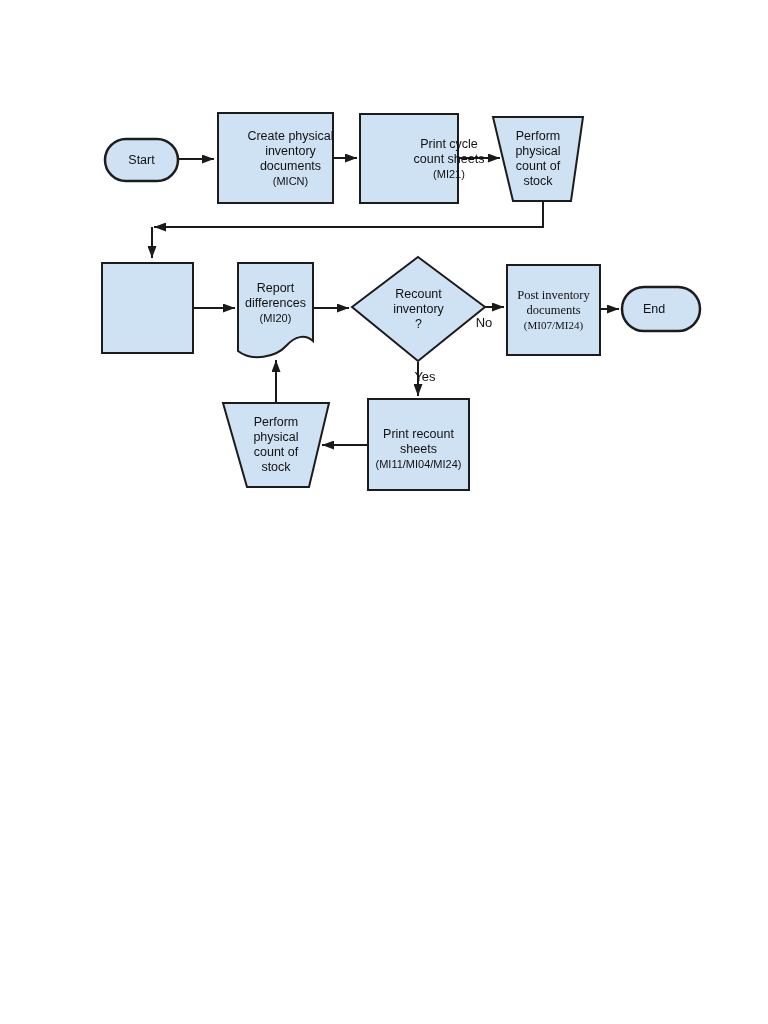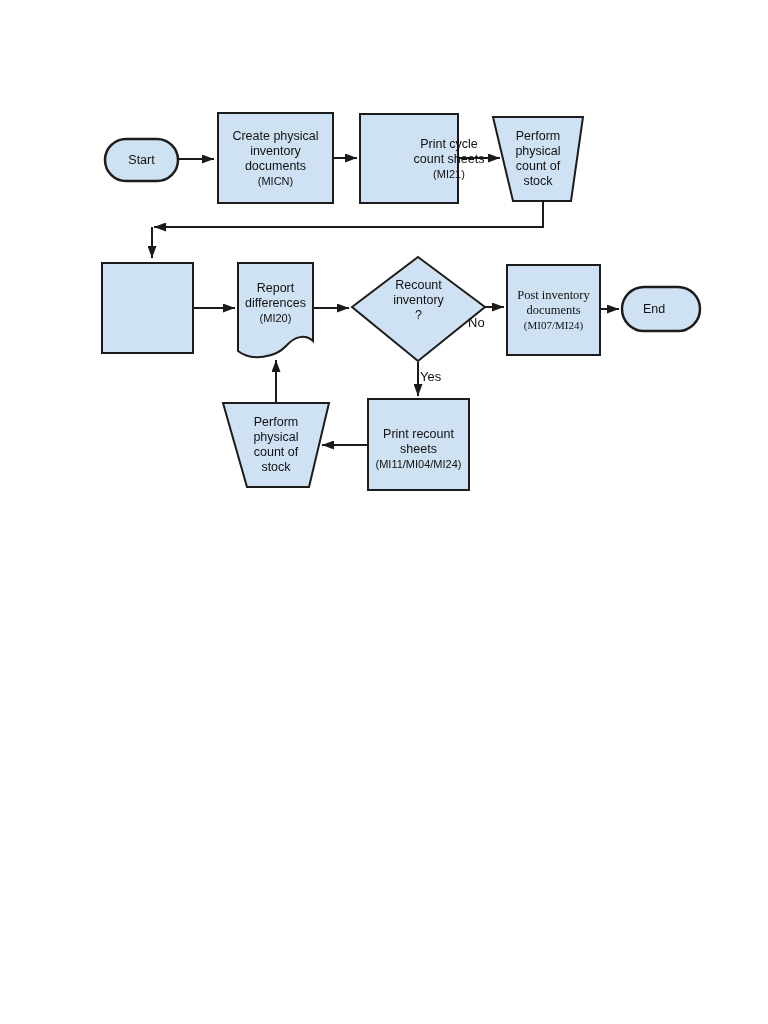--- a/index.html
+++ b/index.html
@@ -48,21 +48,21 @@
   }
   .node .code {
     font-size: 11px;
     line-height: 14px;
     white-space: pre-line;
   }
   .edge-label {
     position: absolute;
     font-size: 13px;
     color: var(--text, #111111);
-    text-align: left;
+    text-align: center;
     pointer-events: none;
   }
 </style>
 </head>
 <body>
 
 <div class="page">
 
   <svg class="flow" viewBox="0 0 768 1024">
     <defs>
@@ -94,21 +94,21 @@
     <rect class="shape" x="507" y="265" width="93" height="90"></rect>
     <rect class="shape stadium" x="622" y="287" width="78" height="44" rx="22"></rect>
     <polygon class="shape" points="223,403 329,403 309,487 247,487"></polygon>
     <rect class="shape" x="368" y="399" width="101" height="91"></rect>
   </svg>
 
   <div class="node" style="left:105px; top:139px; width:73px; height:42px;border-radius:8px;">
     <span class="lbl">Start</span>
   </div>
 
-  <div class="node" style="left:218px; top:113px; width:115px; height:90px;">
+  <div class="node" style="left:233px; top:113px; width:115px; height:90px;">
     <span class="lbl">Create physical
 inventory
 documents</span>
     <span class="code">(MICN)</span>
   </div>
 
   <div class="node" style="left:360px; top:114px; width:98px; height:89px;margin-left:40px;">
     <span class="lbl">Print cycle
 count sheets</span>
     <span class="code">(MI21)</span>
@@ -121,21 +121,21 @@
 stock</span>
   </div>
 
 
   <div class="node" style="left:238px; top:263px; width:75px; height:80px;">
     <span class="lbl">Report
 differences</span>
     <span class="code">(MI20)</span>
   </div>
 
-  <div class="node" style="left:352px; top:248px; width:133px; height:104px;justify-content:center;">
+  <div class="node" style="left:352px; top:257px; width:133px; height:104px;justify-content:center;">
     <span class="lbl">Recount
 inventory
 ?</span>
   </div>
 
   <div class="node" style="left:507px; top:265px; width:93px; height:90px;font-family:Liberation Serif, serif;">
     <span class="lbl">Post inventory
 documents</span>
     <span class="code">(MI07/MI24)</span>
   </div>
@@ -151,15 +151,15 @@
 stock</span>
   </div>
 
   <div class="node" style="left:368px; top:399px; width:101px; height:100px;">
     <span class="lbl">Print recount
 sheets</span>
     <span class="code">(MI11/MI04/MI24)</span>
   </div>
 
   <div class="edge-label" style="left:468px; top:315px; width:32px;">No</div>
-  <div class="edge-label" style="left:420px; top:369px; width:34px;">Yes</div>
+  <div class="edge-label" style="left:408px; top:369px; width:34px;">Yes</div>
 
 </div>
 
 </body></html>

